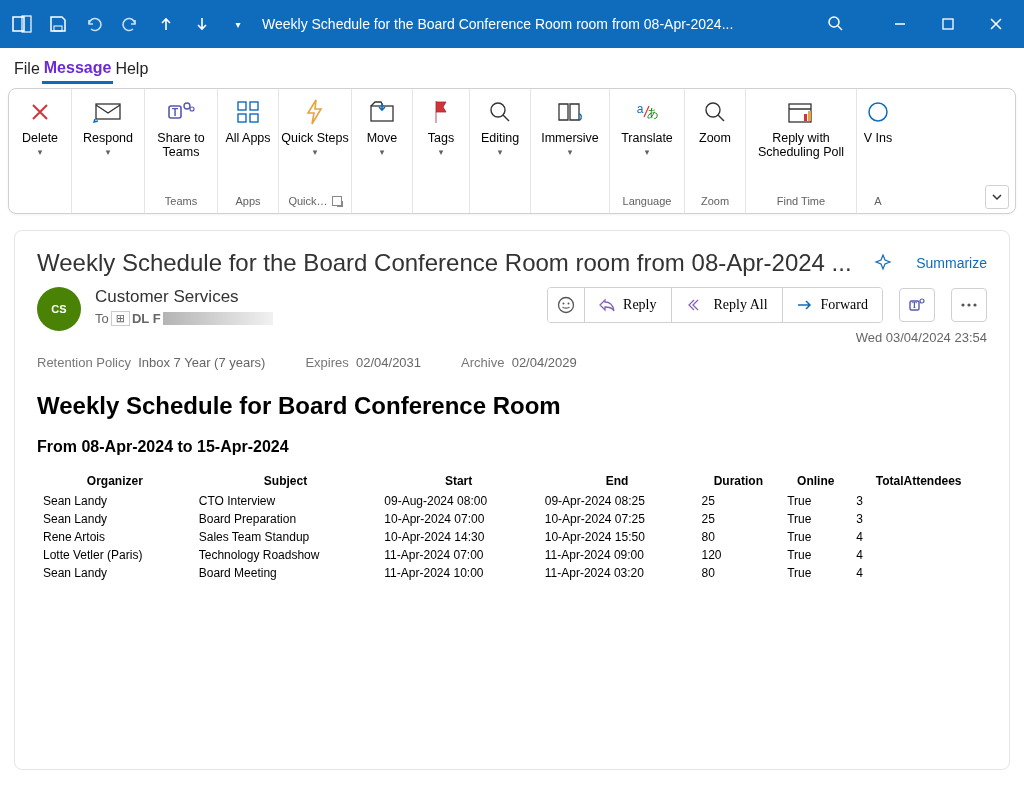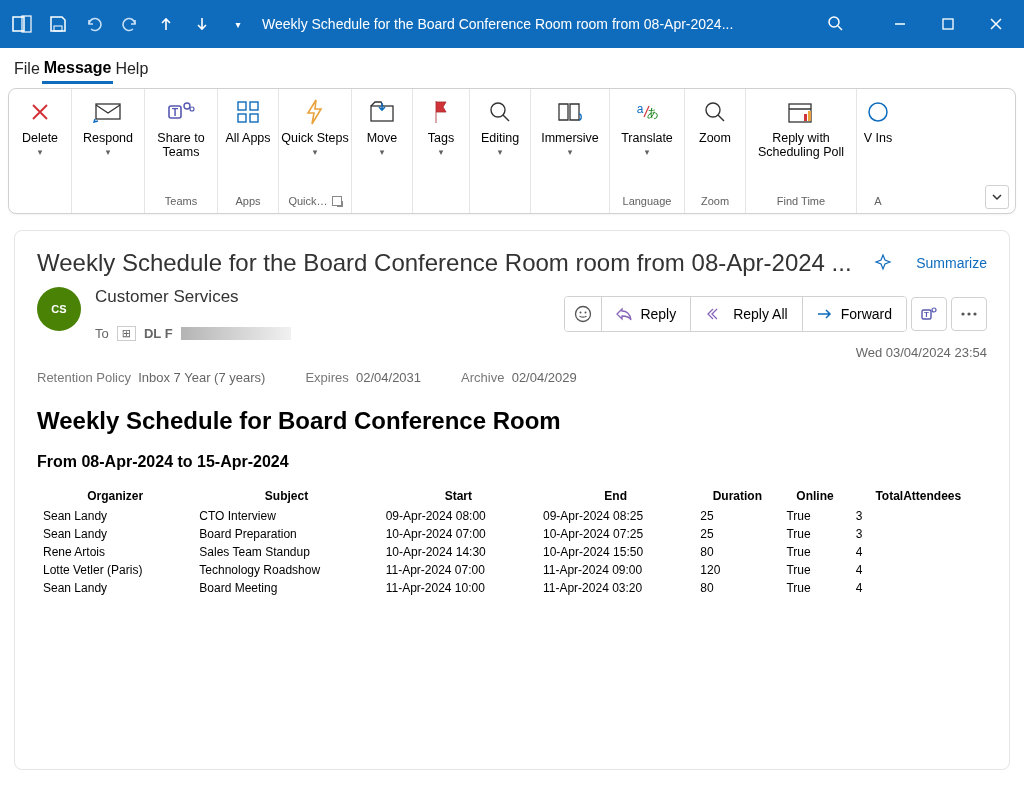--- a/index.html
+++ b/index.html
@@ -5,42 +5,42 @@
   * { box-sizing: border-box; margin: 0; padding: 0; }
   body { font-family: "Segoe UI", Tahoma, sans-serif; background: #fff; width: 1024px; height: 797px; overflow: hidden; }
   .titlebar { background: #0f6cbd; height: 48px; display: flex; align-items: center; color: #fff; padding: 0 8px; }
   .qat { display: flex; align-items: center; gap: 8px; }
   .qat-btn { width: 28px; height: 28px; display: flex; align-items: center; justify-content: center; cursor: pointer; }
   .title-text { flex: 1; text-align: left; font-size: 14px; padding-left: 10px; white-space: nowrap; overflow: hidden; text-overflow: ellipsis; }
   .win-controls { display: flex; gap: 8px; align-items: center; }
   .win-btn { width: 40px; height: 28px; display: flex; align-items: center; justify-content: center; cursor: pointer; }
   .tabstrip { height: 40px; display: flex; align-items: center; padding: 0 12px; border-bottom: 0; }
   .tab { font-size: 16px; color: #242424; padding: 6px 2px 4px; cursor: pointer; }
-  .tab.active { color: #000000; border-bottom: 3px solid #0f6cbd; font-weight: 600; }
+  .tab.active { color: #6d28d9; border-bottom: 3px solid #0f6cbd; font-weight: 600; }
   .ribbon { height: 126px; border: 1px solid #d1d1d1; border-radius: 8px; margin: 0 8px; display: flex; background: #fff; position: relative; overflow: hidden; box-shadow: 0 1px 2px rgba(0,0,0,.05); }
   .group { border-right: 1px solid #e5e5e5; display: flex; flex-direction: column; }
   .group-cmds { flex: 1; display: flex; }
   .group-label { height: 24px; font-size: 11px; color: #616161; text-align: right; display: flex; align-items: center; justify-content: center; gap: 4px; padding: 0 4px; }
   .rcmd { width: 72px; display: flex; flex-direction: column; align-items: center; justify-content: flex-start; padding-top: 8px; cursor: pointer; font-size: 12.5px; text-align: center; line-height: 1.15; }
   .rcmd .ico { width: 32px; height: 30px; display:flex; align-items:center; justify-content:center; margin-bottom: 4px; }
   .rcmd.wide { width: 86px; }
   .caret::after { content: "▾"; font-size: 9px; color: #616161; display: block; margin-top: 2px; }
   .ribbon-collapse { position: absolute; right: 6px; bottom: 4px; width: 24px; height: 24px; display:flex; align-items:center; justify-content:center; cursor:pointer; border: 1px solid #d1d1d1; border-radius:3px;}
   .reading { margin: 16px 14px 0; border: 1px solid #e5e5e5; border-radius: 8px; padding: 18px 22px; height: 540px; overflow: auto; }
   .subject-row { display: flex; align-items: center; gap: 14px; }
   .subject { font-size: 24px; color: #333; flex: 1; }
   .summarize { color: #0f6cbd; display: flex; align-items: center; gap: 24px; cursor: pointer; font-size: 14px; }
   .sender-row { display: flex; margin-top: 10px; }
   .avatar { width: 44px; height: 44px; border-radius: 50%; background: #498205; color: #fff; display:flex; align-items:center; justify-content:center; font-size: 11px; font-weight:600; }
   .sender-block { margin-left: 14px; flex: 1; }
   .sender-name { font-size: 17px; color: #333; }
-  .to-row { font-size: 13px; color: #666; margin-top: 19px; display: flex; align-items: center; gap: 8px; }
+  .to-row { font-size: 13px; color: #666; margin-top: 4px; display: flex; align-items: center; gap: 2px; }
   .pill { padding: 0px 4px; border: 1px solid #ccc; font-size: 11px; display:inline-flex; align-items:center; }
   .redact { display:inline-block; width: 110px; height: 13px; background: linear-gradient(90deg,#b4b4b4,#f1f1f1); vertical-align:middle; }
-  .actions { display: flex; gap: 4px; align-items: center; }
+  .actions { display: flex; gap: 16px; align-items: center; font-family: Liberation Serif, serif; }
   .cmd-btn { border: 1px solid #d1d1d1; border-radius:4px; height: 34px; padding: 0 14px; display:flex; align-items:center; gap:8px; cursor:pointer; font-size: 14px; background:#fff; }
   .icon-btn { border: 1px solid #d1d1d1; border-radius:4px; width: 36px; height: 34px; display:flex; align-items:center; justify-content:center; cursor:pointer; background:#fff; }
   .meta-row { display: flex; gap: 40px; font-size: 13px; color: #666; margin-top: 10px; flex-wrap: wrap; }
   .meta-row .lbl { color: #777; }
   .ts { font-size: 13px; color: #666; text-align: right; margin-top: 4px; }
   .body-h1 { font-size: 24px; font-weight: 700; margin: 22px 0 18px; }
   .body-h2 { font-size: 16px; font-weight: 700; margin-bottom: 14px; }
   table.sched { width: 100%; border-collapse: collapse; font-size: 12px; }
   table.sched th { text-align: center; font-weight: 700; padding: 4px 6px; }
   table.sched th:first-child { text-align: center; }
@@ -330,21 +330,21 @@
       <svg width="18" height="18">
           <path d="M9 1l2 5 5 2-5 2-2 5-2-5-5-2 5-2z" fill="none" stroke="#0f6cbd" stroke-width="1.2"></path>
         </svg>
       <span>Summarize</span>
     </div>
   </div>
 
   <div class="sender-row">
     <div class="avatar">CS</div>
     <div class="sender-block">
-      <div style="display:flex; align-items:center;">
+      <div style="display:flex; align-items:flex-start;">
         <div style="flex:1;">
           <div class="sender-name">Customer Services</div>
           <div class="to-row">
             <span>To</span>
             <span class="pill">⊞</span>
             <span style="font-weight:600;">DL F</span>
             <span class="redact"></span>
           </div>
         </div>
         <div class="actions">
@@ -414,21 +414,21 @@
           <th>End</th>
           <th>Duration</th>
           <th>Online</th>
           <th>TotalAttendees</th>
         </tr>
       </thead>
     <tbody id="body-rows">
         <tr>
           <td>Sean Landy</td>
           <td>CTO Interview</td>
-          <td>09-Apr-2024 08:00</td>
+          <td>09-Aug-2024 08:00</td>
           <td>09-Apr-2024 08:25</td>
           <td>25</td>
           <td>True</td>
           <td>3</td>
         </tr>
         <tr>
           <td>Sean Landy</td>
           <td>Board Preparation</td>
           <td>10-Apr-2024 07:00</td>
           <td>10-Apr-2024 07:25</td>

